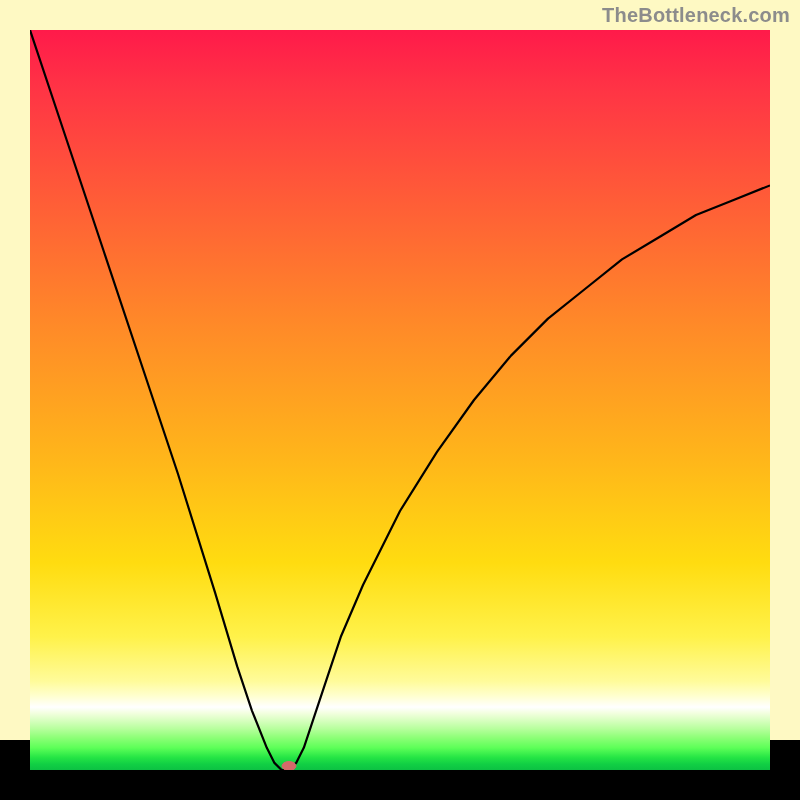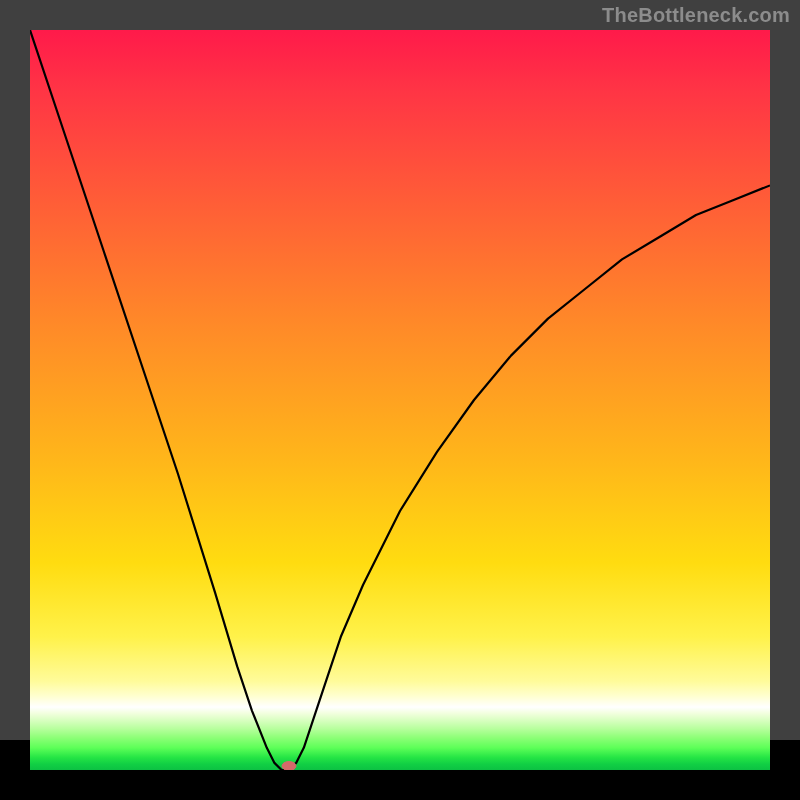--- a/index.html
+++ b/index.html
@@ -8,21 +8,21 @@
     width: 800px;
     height: 800px;
     background: #000;
     overflow: hidden;
     font-family: Arial, Helvetica, sans-serif;
   }
   .stage {
     position: relative;
     width: 800px;
     height: 740px;
-    background: #404040;
+    background: #fef9c3;
   }
   .plot-area {
     position: absolute;
     left: 30px;
     top: 30px;
     width: 740px;
     height: 740px;
     
     overflow: hidden;
   }

